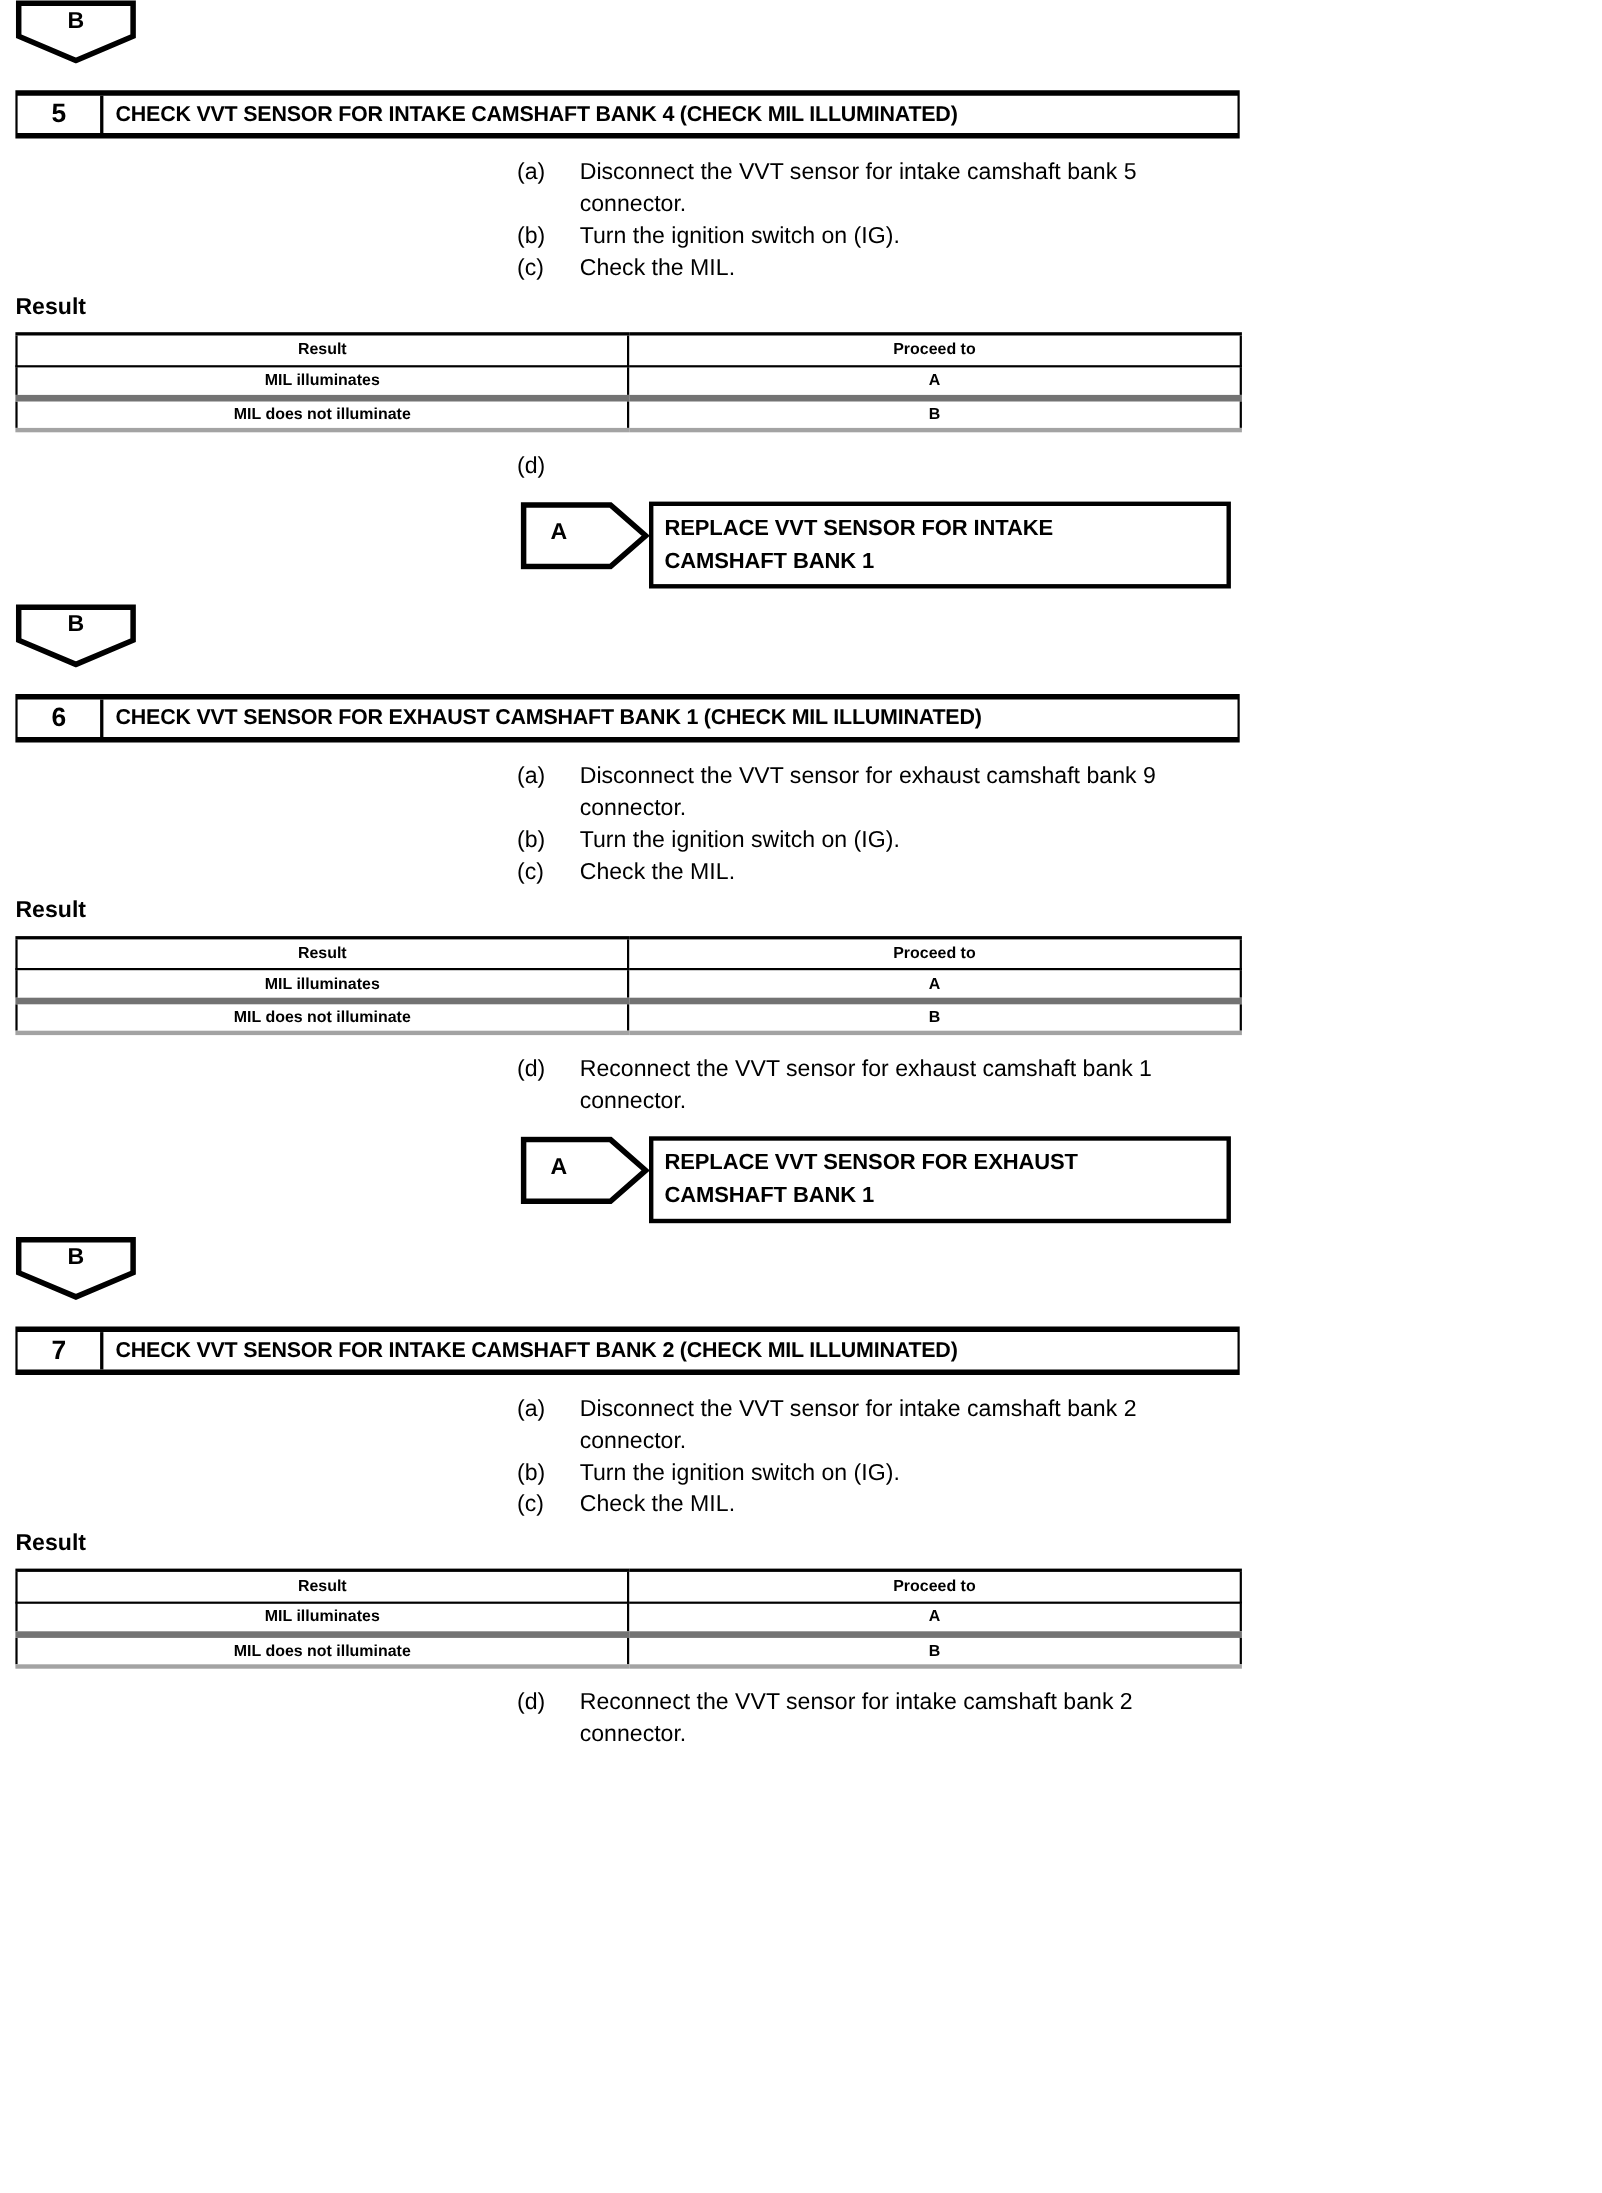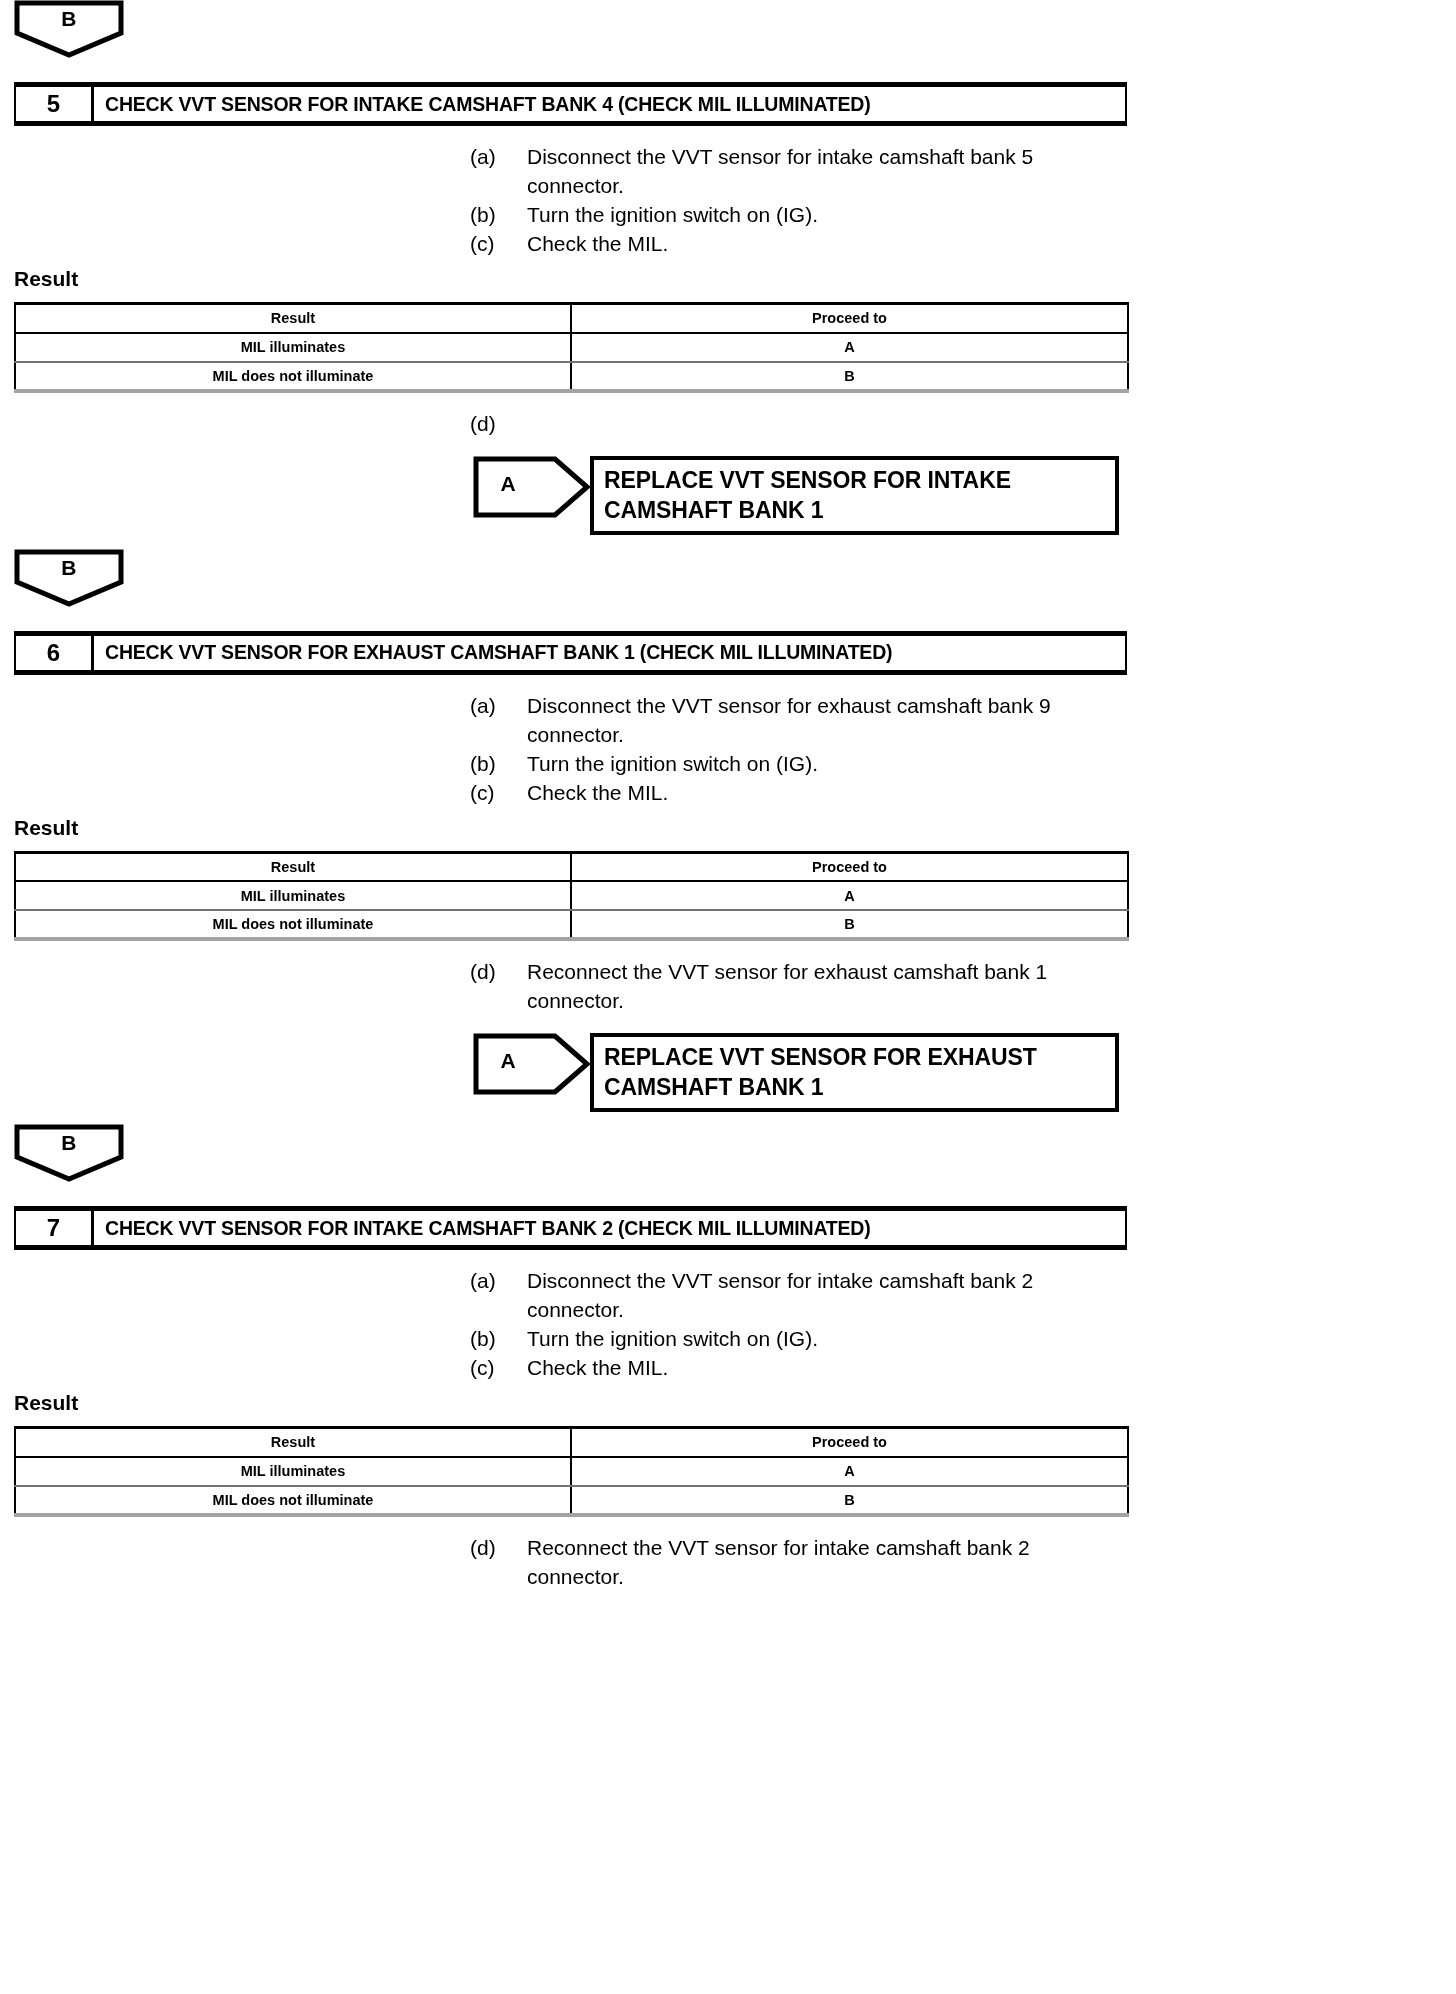--- a/index.html
+++ b/index.html
@@ -139,21 +139,21 @@
     box-sizing: border-box;
   }
   .result-table thead th {
     border-top: 3px solid #000;
     border-bottom: 2px solid #000;
   }
   .result-table tbody tr:first-child td {
     border-top: 2px solid #000;
   }
   .result-table tbody tr td {
-    border-bottom: 2px solid #737373;
+    border-bottom: 6px solid #737373;
   }
   .result-table tbody tr:last-child td {
     border-bottom: 4px solid #a3a3a3;
     margin-left: 44px;
   }
 
   
   .action-row {
     display: flex;
     align-items: flex-start;
@@ -175,21 +175,21 @@
     font-size: 21px;
     font-weight: bold;
   }
   .action-box {
     flex: 0 0 529px;
     width: 529px;
     min-height: 70px;
     border: 4px solid #000;
     box-sizing: border-box;
     padding: 5px 11px 6px 10px;
-    font-size: 23px;
+    font-size: 20px;
     font-weight: bold;
     line-height: 30px;
     letter-spacing: -0.1px;
     background: #fff;
   }
   .action-box .ln { display: block; }
 
   
   .sp-8  { height: 8px; }
   .sp-10 { height: 10px; }

